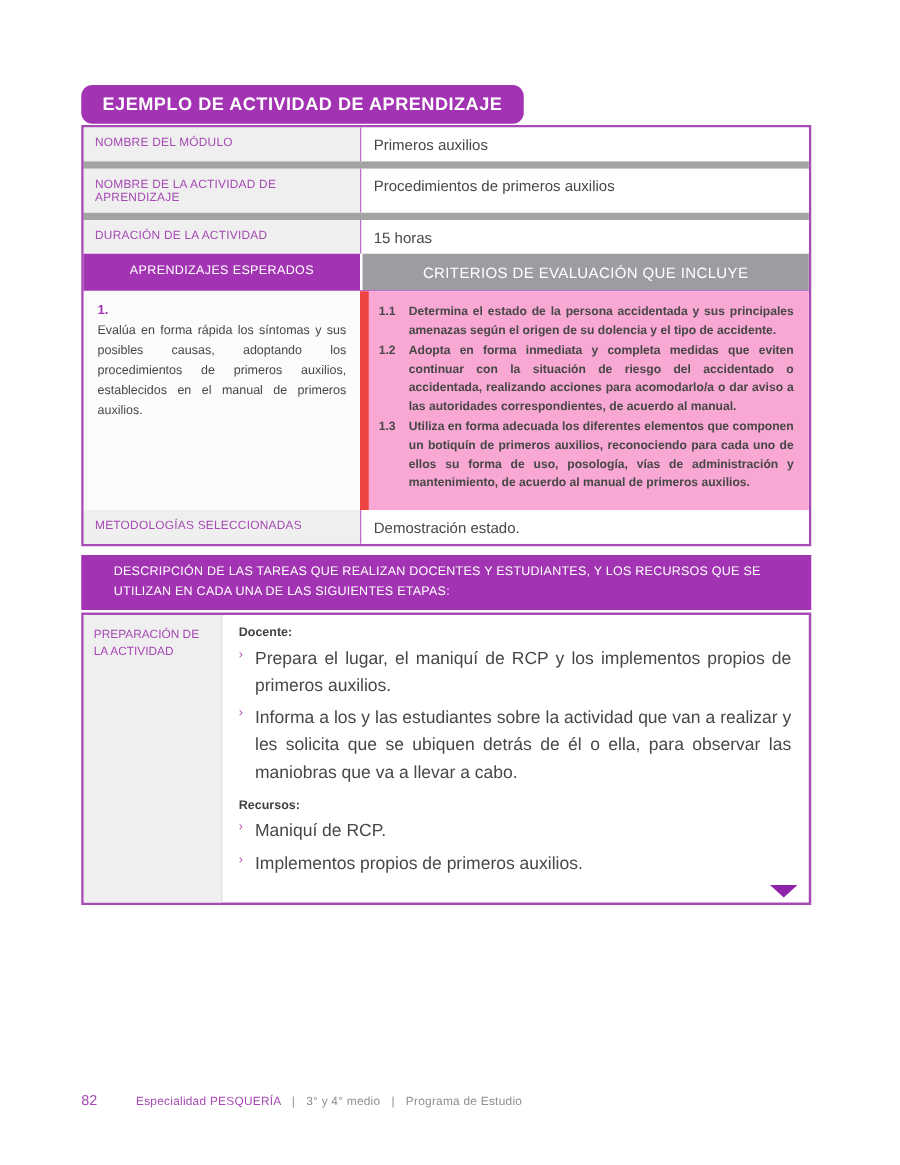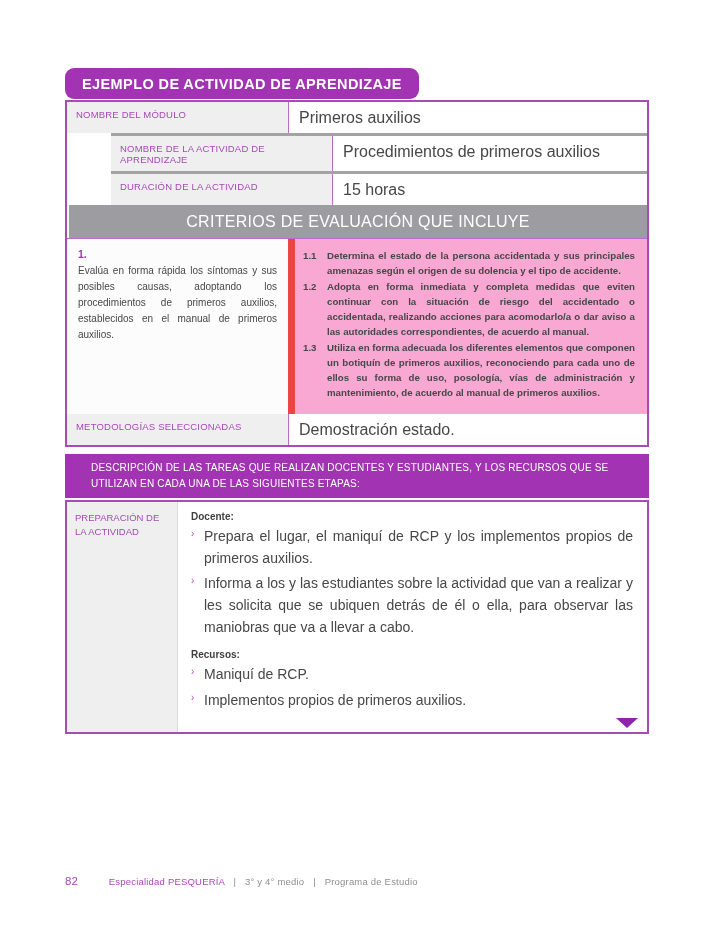--- a/index.html
+++ b/index.html
@@ -13,37 +13,37 @@
   
   .title-chip {
     display:inline-block; background:#a233b2; color:#ffffff;
     font-weight:bold; font-size:14.5px; letter-spacing:0.4px;
     padding:8px 17px 7px 17px; border-radius:9px; margin-bottom:1px;
   }
 
   
   .tbl { border:2px solid #a84cb5; background:#ffffff; }
   .row { display:flex; }
-  .row + .row { border-top:3px solid #a3a3a3;margin-left:44px; }
+  .row + .row { border-top:6px solid #a3a3a3; }
   .lbl-cell {
     width:221px; flex-shrink:0; background:#efefef; color:#a649b4;
     font-size:9.5px; letter-spacing:0.2px; padding:7px 8px 6px 9px;
   }
   .val-cell {
-    flex:1; color:#474747; font-size:16px; padding:7px 10px 6px 10px;
+    flex:1; color:#474747; font-size:12px; padding:7px 10px 6px 10px;
     border-left:1px solid #bb6cc8; background:#ffffff;
   }
 
   .hdr-row { display:flex; }
   .hdr-left {
     width:221px; flex-shrink:0; background:#a233b2; color:#ffffff;
     font-size:10px; letter-spacing:0.3px; text-align:center; padding:8px 4px 7px;
   }
   .hdr-right {
-    flex:1; background:#9d9da1; color:#ffffff; font-size:16px;
+    flex:1; background:#9d9da1; color:#ffffff; font-size:12px;
     letter-spacing:0.3px; text-align:center; padding:8px 4px 7px;
     border-left:2px solid #ffffff;
   }
 
   .content-row { display:flex; min-height:176px; border-top:1px solid #bb6cc8; }
   .exp-cell { width:221px; flex-shrink:0; padding:9px 11px; background:#fdfcfd; }
   .exp-num { color:#a233b2; font-weight:bold; font-size:10.5px; margin-bottom:3px; }
   .exp-text { color:#474747; font-size:10px; line-height:1.6; text-align:justify; }
   .crit-cell { flex:1; border-left:7px solid #ef4444; padding:9px 12px 9px 8px; background:#f9a8d4;font-weight:bold; }
   .crit { display:flex; margin-bottom:1px; }
@@ -102,20 +102,21 @@
       <div class="row">
         <div class="lbl-cell">NOMBRE DE LA ACTIVIDAD DE APRENDIZAJE</div>
         <div class="val-cell">Procedimientos de primeros auxilios</div>
       </div>
       <div class="row">
         <div class="lbl-cell">DURACIÓN DE LA ACTIVIDAD</div>
         <div class="val-cell">15 horas</div>
       </div>
 
       <div class="hdr-row">
+        <div class="hdr-left">APRENDIZAJES ESPERADOS</div>
         <div class="hdr-right">CRITERIOS DE EVALUACIÓN QUE INCLUYE</div>
       </div>
 
       <div class="content-row">
         <div class="exp-cell">
           <div class="exp-num">1.</div>
           <div class="exp-text">Evalúa en forma rápida los síntomas y sus posibles causas, adoptando los procedimientos de primeros auxilios, establecidos en el manual de primeros auxilios.</div>
         </div>
         <div class="crit-cell">
           <div class="crit">

